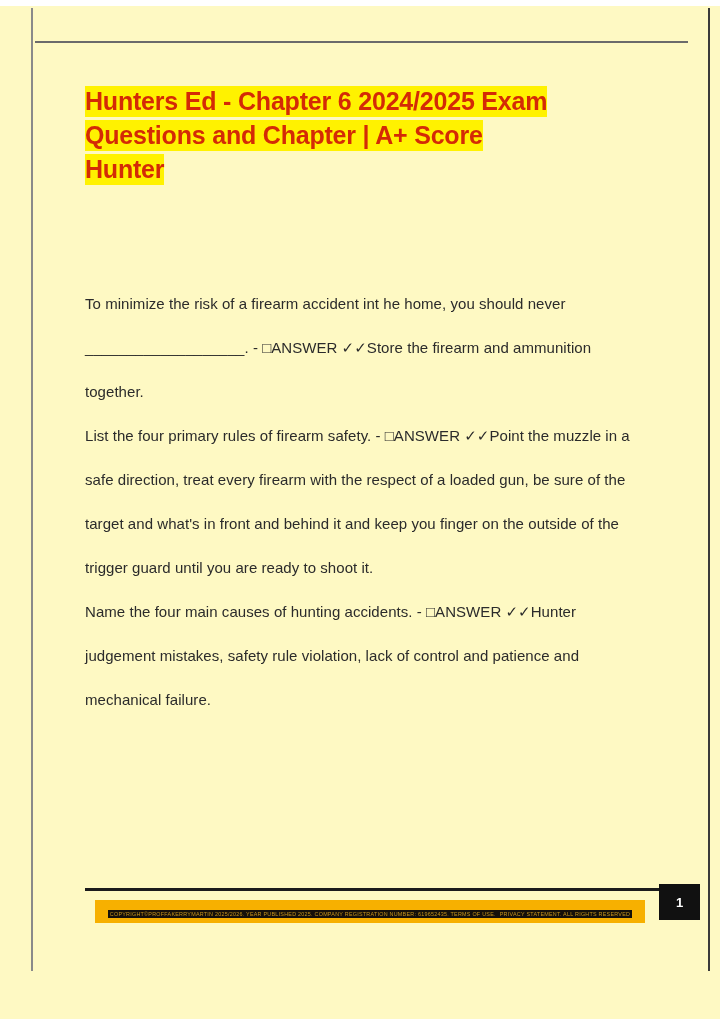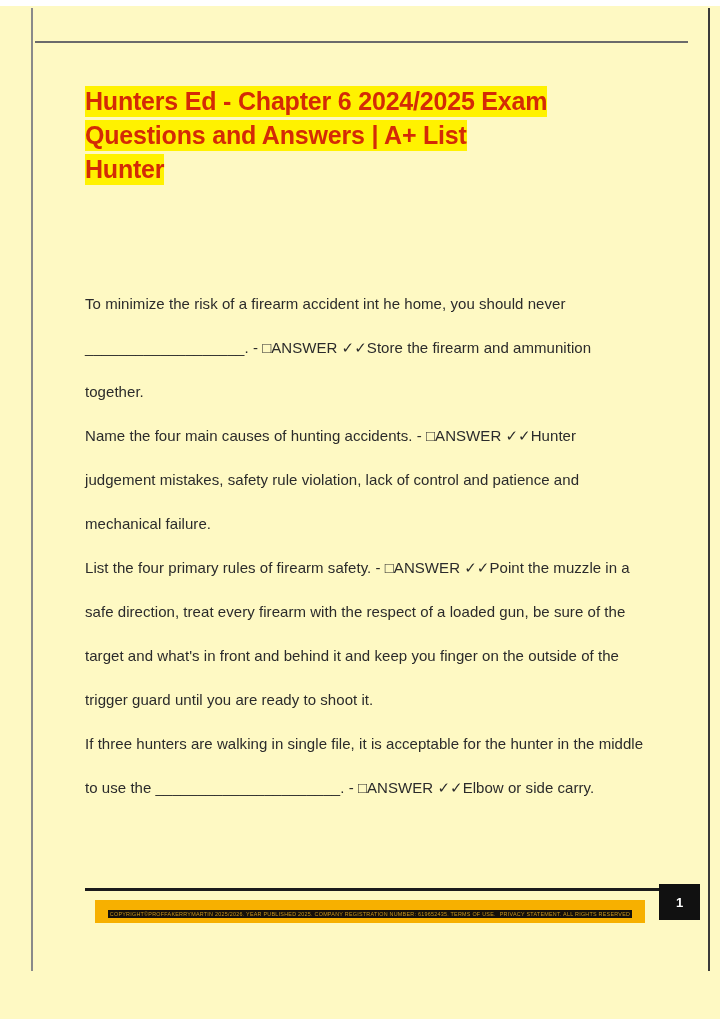--- a/index.html
+++ b/index.html
@@ -137,27 +137,26 @@
 <body>
 
 <div class="page">
 
   <div class="page-edge left"></div>
   <div class="page-edge right"></div>
   <div class="top-rule"></div>
 
   <div class="content">
 
-    <h1 class="doc-title"><span class="hl">Hunters Ed - Chapter 6 2024/2025 Exam</span><br><span class="hl">Questions and Answers | A+ List</span><br><span class="hl">Hunter</span></h1>
+    <h1 class="doc-title"><span class="hl">Hunters Ed - Chapter 6 2024/2025 Exam</span><br><span class="hl">Questions and Chapter | A+ Score</span><br><span class="hl">Hunter</span></h1>
 
     <div class="qa-wrap">
       <p class="qa-block">To minimize the risk of a firearm accident int he home, you should never ___________________. - □ANSWER ✓✓Store the firearm and ammunition together.</p>
+      <p class="qa-block">List the four primary rules of firearm safety. - □ANSWER ✓✓Point the muzzle in a safe direction, treat every firearm with the respect of a loaded gun, be sure of the target and what's in front and behind it and keep you finger on the outside of the trigger guard until you are ready to shoot it.</p>
       <p class="qa-block">Name the four main causes of hunting accidents. - □ANSWER ✓✓Hunter judgement mistakes, safety rule violation, lack of control and patience and mechanical failure.</p>
-      <p class="qa-block">List the four primary rules of firearm safety. - □ANSWER ✓✓Point the muzzle in a safe direction, treat every firearm with the respect of a loaded gun, be sure of the target and what's in front and behind it and keep you finger on the outside of the trigger guard until you are ready to shoot it.</p>
-      <p class="qa-block">If three hunters are walking in single file, it is acceptable for the hunter in the middle to use the ______________________. - □ANSWER ✓✓Elbow or side carry.</p>
     </div>
 
   </div>
 
   <div class="footer">
     <div class="footer-rule"></div>
     <div class="page-badge">1</div>
     <div class="copyright-band"><span class="copyright-text">COPYRIGHT©PROFFAKERRYMARTIN 2025/2026. YEAR PUBLISHED 2025. COMPANY REGISTRATION NUMBER: 619652435. TERMS OF USE.</span><span class="copyright-text">PRIVACY STATEMENT. ALL RIGHTS RESERVED</span></div>
   </div>
 

